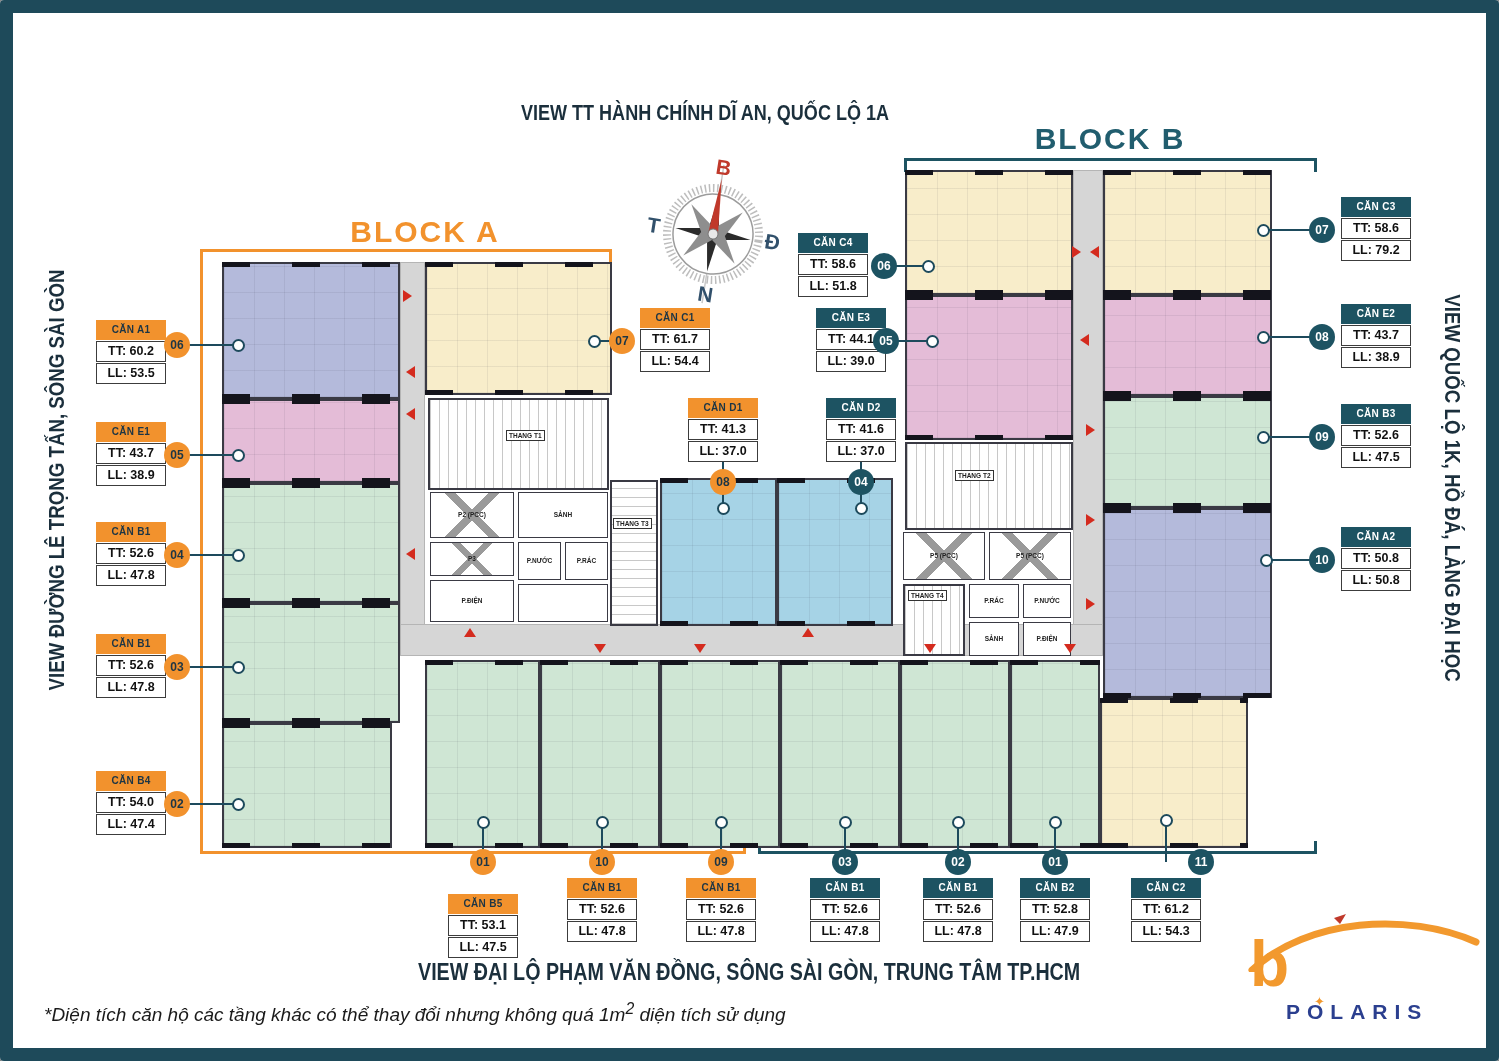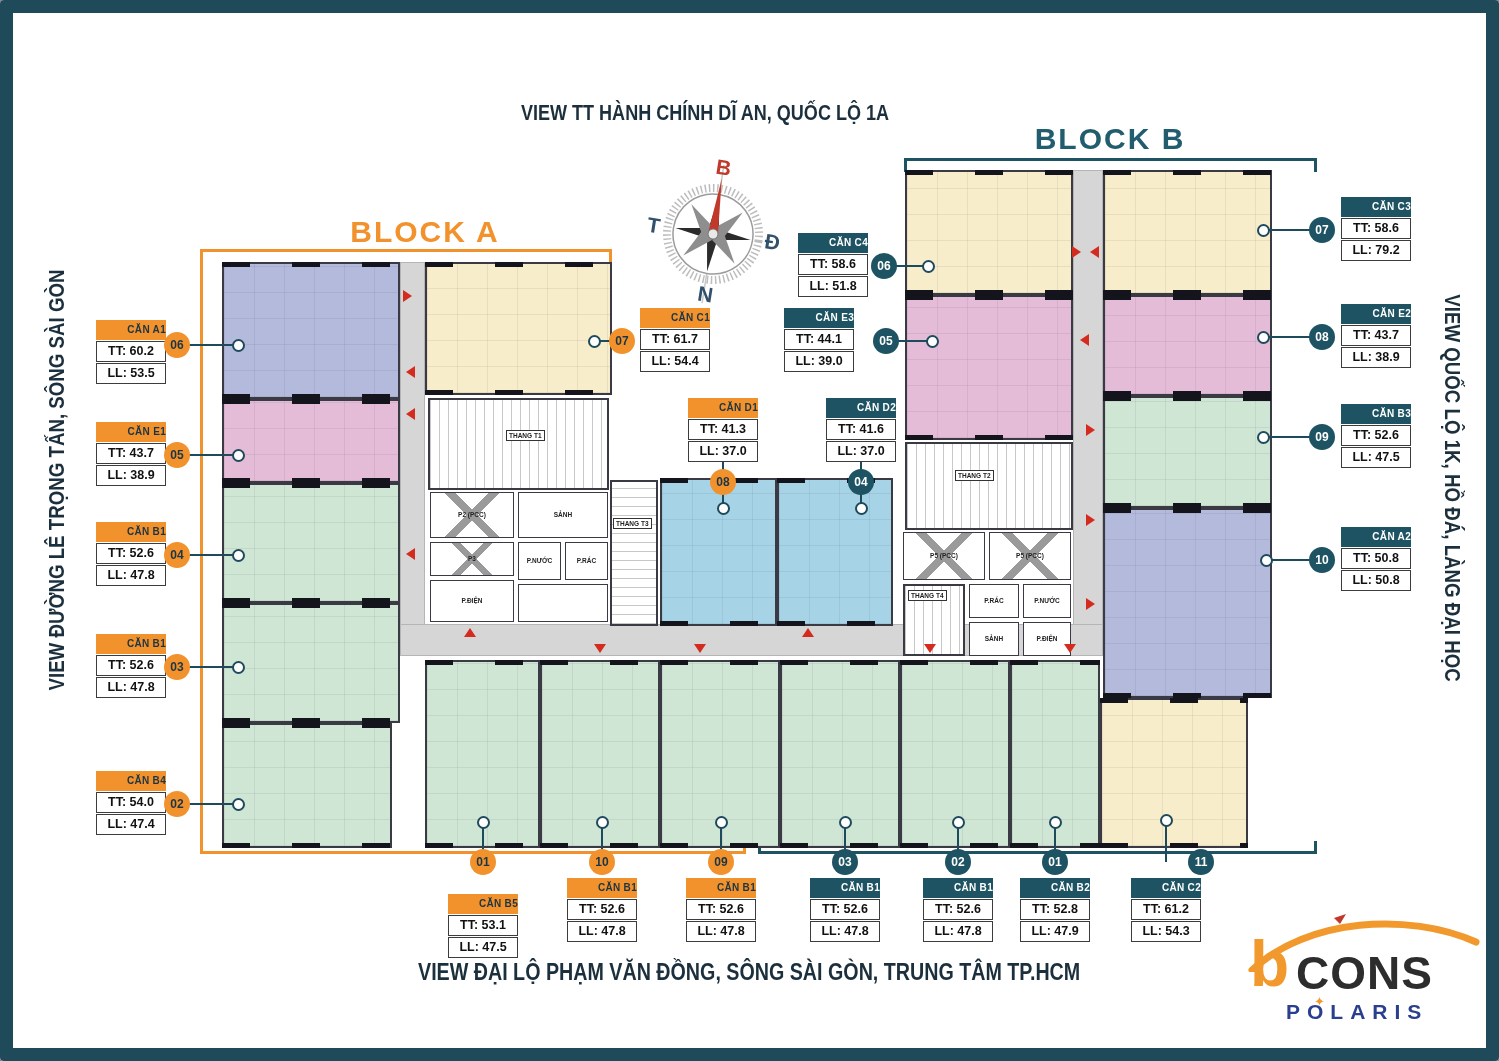--- a/index.html
+++ b/index.html
@@ -39,21 +39,21 @@
   .bar-o{position:absolute;background:#F2922D;}
   .bar-t{position:absolute;background:#1D5362;}
   
   .tri{position:absolute;width:0;height:0;}
   .tri.up{border-left:6px solid transparent;border-right:6px solid transparent;border-bottom:9px solid #D42B1E;}
   .tri.down{border-left:6px solid transparent;border-right:6px solid transparent;border-top:9px solid #D42B1E;}
   .tri.left{border-top:6px solid transparent;border-bottom:6px solid transparent;border-right:9px solid #D42B1E;}
   .tri.right{border-top:6px solid transparent;border-bottom:6px solid transparent;border-left:9px solid #D42B1E;}
   
   .ulabel{position:absolute;width:70px;z-index:6;}
-  .ul-head{height:20px;line-height:20px;text-align:right;font-size:10px;font-weight:bold;letter-spacing:.3px;}
+  .ul-head{height:20px;line-height:20px;text-align:center;font-size:10px;font-weight:bold;letter-spacing:.3px;}
   .ulabel.a .ul-head{background:#F2922D;color:#1C3545;}
   .ulabel.b .ul-head{background:#1D5362;color:#fff;}
   .ul-row{height:19px;line-height:19px;text-align:center;font-size:12.5px;font-weight:bold;color:#111;
     background:#fff;border:1.6px solid #3C3C3C;margin-top:1px;}
   .badge{position:absolute;width:26px;height:26px;border-radius:50%;text-align:center;line-height:26px;
     font-size:12px;font-weight:bold;z-index:7;}
   .badge.a{background:#F2922D;color:#1C3545;}
   .badge.b{background:#1D5362;color:#fff;}
   .ldot{position:absolute;width:13px;height:13px;border-radius:50%;background:#fff;
     border:2.5px solid #1D4A5C;z-index:5;box-sizing:border-box;}
@@ -69,20 +69,23 @@
 
 <div id="frame">
 
   <div class="abs cond" style="left:455px;top:100px;width:500px;text-align:center;font-size:22px;">VIEW TT HÀNH CHÍNH DĨ AN, QUỐC LỘ 1A</div>
   <div class="abs blocklbl" style="left:300px;top:215px;color:#F2922D;">BLOCK A</div>
   <div class="abs blocklbl" style="left:985px;top:122px;color:#215D6E;">BLOCK B</div>
 
   <div class="abs sidetext" style="left:57px;top:480px;transform:translate(-50%,-50%) rotate(-90deg) scaleX(.85);">VIEW ĐƯỜNG LÊ TRỌNG TẤN, SÔNG SÀI GÒN</div>
   <div class="abs sidetext" style="left:1452px;top:488px;transform:translate(-50%,-50%) rotate(90deg) scaleX(.85);">VIEW QUỐC LỘ 1K, HỒ ĐÁ, LÀNG ĐẠI HỌC</div>
   <div class="abs cond" style="left:355px;top:958px;width:700px;text-align:center;font-size:24px;">VIEW ĐẠI LỘ PHẠM VĂN ĐỒNG, SÔNG SÀI GÒN, TRUNG TÂM TP.HCM</div>
+  <div class="abs footnote" style="left:44px;top:1000px;">
+    <span>*Diện tích căn hộ các tầng khác có thể thay đổi nhưng không quá 1m</span><sup>2</sup><span> diện tích sử dụng</span>
+  </div>
 
   <div class="bar-o" style="left:200px;top:249px;width:412px;height:3px;"></div>
   <div class="bar-o" style="left:609px;top:249px;width:3px;height:14px;"></div>
   <div class="bar-o" style="left:200px;top:249px;width:3px;height:604px;"></div>
   <div class="bar-o" style="left:200px;top:851px;width:546px;height:3px;"></div>
   <div class="bar-o" style="left:743px;top:841px;width:3px;height:13px;"></div>
   <div class="bar-t" style="left:904px;top:158px;width:413px;height:3px;"></div>
   <div class="bar-t" style="left:904px;top:158px;width:3px;height:14px;"></div>
   <div class="bar-t" style="left:1314px;top:158px;width:3px;height:14px;"></div>
   <div class="bar-t" style="left:758px;top:851px;width:559px;height:3px;"></div>
@@ -183,21 +186,20 @@
       <text x="72" y="146" text-anchor="middle" font-size="21" font-weight="bold" fill="#31506B">N</text>
     </g>
   </svg>
 
   <div class="abs" style="left:1238px;top:918px;width:245px;height:112px;">
     <svg class="abs" style="left:0;top:-6px;" width="245" height="60" viewBox="0 0 245 60">
       <path d="M14,58 C70,6 170,0 238,30" fill="none" stroke="#F2992E" stroke-width="7" stroke-linecap="round"></path>
       <polygon points="96,6 108,2 102,12" fill="#C0392B"></polygon>
     </svg>
     <span class="abs logo-b" style="left:12px;top:14px;">b</span>
-    <span class="abs logo-cons" style="left:58px;top:28px;">CONS</span>
     <span class="abs logo-sub" style="left:48px;top:82px;">POLARIS</span>
     <span class="abs logo-star" style="left:76px;top:76px;">✦</span>
   </div>
 
   <div id="labels">
       <div class="lline" style="left: 177px; top: 343.75px; width: 61px; height: 2.5px;"></div>
       <div class="ldot" style="left: 231.5px; top: 338.5px;"></div>
       <div class="badge a" style="left: 164px; top: 332px;">06</div>
       <div class="ulabel a" style="left: 96px; top: 320px;">
         <div class="ul-head">CĂN A1</div>
@@ -264,21 +266,21 @@
       <div class="ldot" style="left: 921.5px; top: 259.5px;"></div>
       <div class="badge b" style="left: 871px; top: 253px;">06</div>
       <div class="ulabel b" style="left: 798px; top: 233px;">
         <div class="ul-head">CĂN C4</div>
         <div class="ul-row">TT: 58.6</div>
         <div class="ul-row">LL: 51.8</div>
       </div>
       <div class="lline" style="left: 886px; top: 339.75px; width: 46px; height: 2.5px;"></div>
       <div class="ldot" style="left: 925.5px; top: 334.5px;"></div>
       <div class="badge b" style="left: 873px; top: 328px;">05</div>
-      <div class="ulabel b" style="left: 784px; top: 308px;">
+      <div class="ulabel b" style="left: 816px; top: 308px;">
         <div class="ul-head">CĂN E3</div>
         <div class="ul-row">TT: 44.1</div>
         <div class="ul-row">LL: 39.0</div>
       </div>
       <div class="lline" style="left: 1263px; top: 228.75px; width: 59px; height: 2.5px;"></div>
       <div class="ldot" style="left: 1256.5px; top: 223.5px;"></div>
       <div class="badge b" style="left: 1309px; top: 217px;">07</div>
       <div class="ulabel b" style="left: 1341px; top: 197px;">
         <div class="ul-head">CĂN C3</div>
         <div class="ul-row">TT: 58.6</div>

